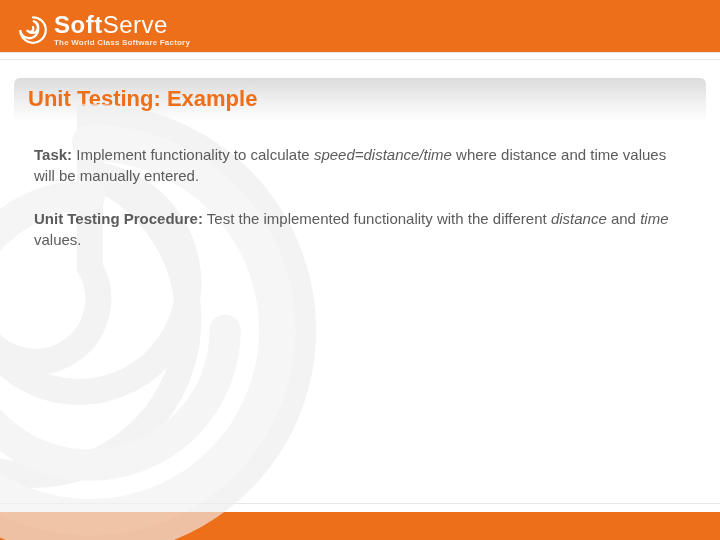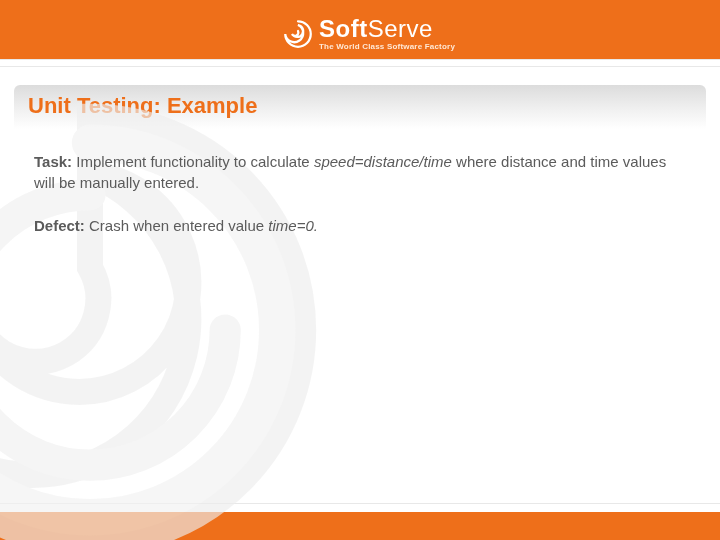--- a/index.html
+++ b/index.html
@@ -6,27 +6,26 @@
   body {
     width: 720px;
     height: 540px;
     font-family: Verdana, Tahoma, sans-serif;
     background: #ffffff;
     position: relative;
     overflow: hidden;
   }
   .header {
     width: 100%;
-    height: 67px;
+    height: 60px;
     background: #ee6f1a;
     position: relative;
     display: flex;
     align-items: center;
     padding-left: 18px;
-    justify-content: center;
   }
   .header-rule {
     position: absolute;
     left: 0; right: 0; bottom: 0;
     height: 8px;
     background: #ffffff;
     border-top: 1px solid #e8e8e8;
     border-bottom: 1px solid #e8e8e8;
   }
   .logo-wrap {
@@ -124,17 +123,17 @@
 
 <div class="title-bar">
   <h1>Unit Testing: Example</h1>
 </div>
 
 <div class="content">
   <p>
     <strong>Task:</strong><span> Implement functionality to calculate </span><em>speed=distance/time</em><span> where distance and time values will be manually entered.</span>
   </p>
   <p>
-    <strong>Defect:</strong><span> Crash when entered value </span><em>time=0.</em>
+    <strong>Unit Testing Procedure:</strong><span> Test the implemented functionality with the different </span><em>distance</em><span> and </span><em>time</em><span> values.</span>
   </p>
 </div>
 
 <div class="footer"></div>
 
 </body></html>

